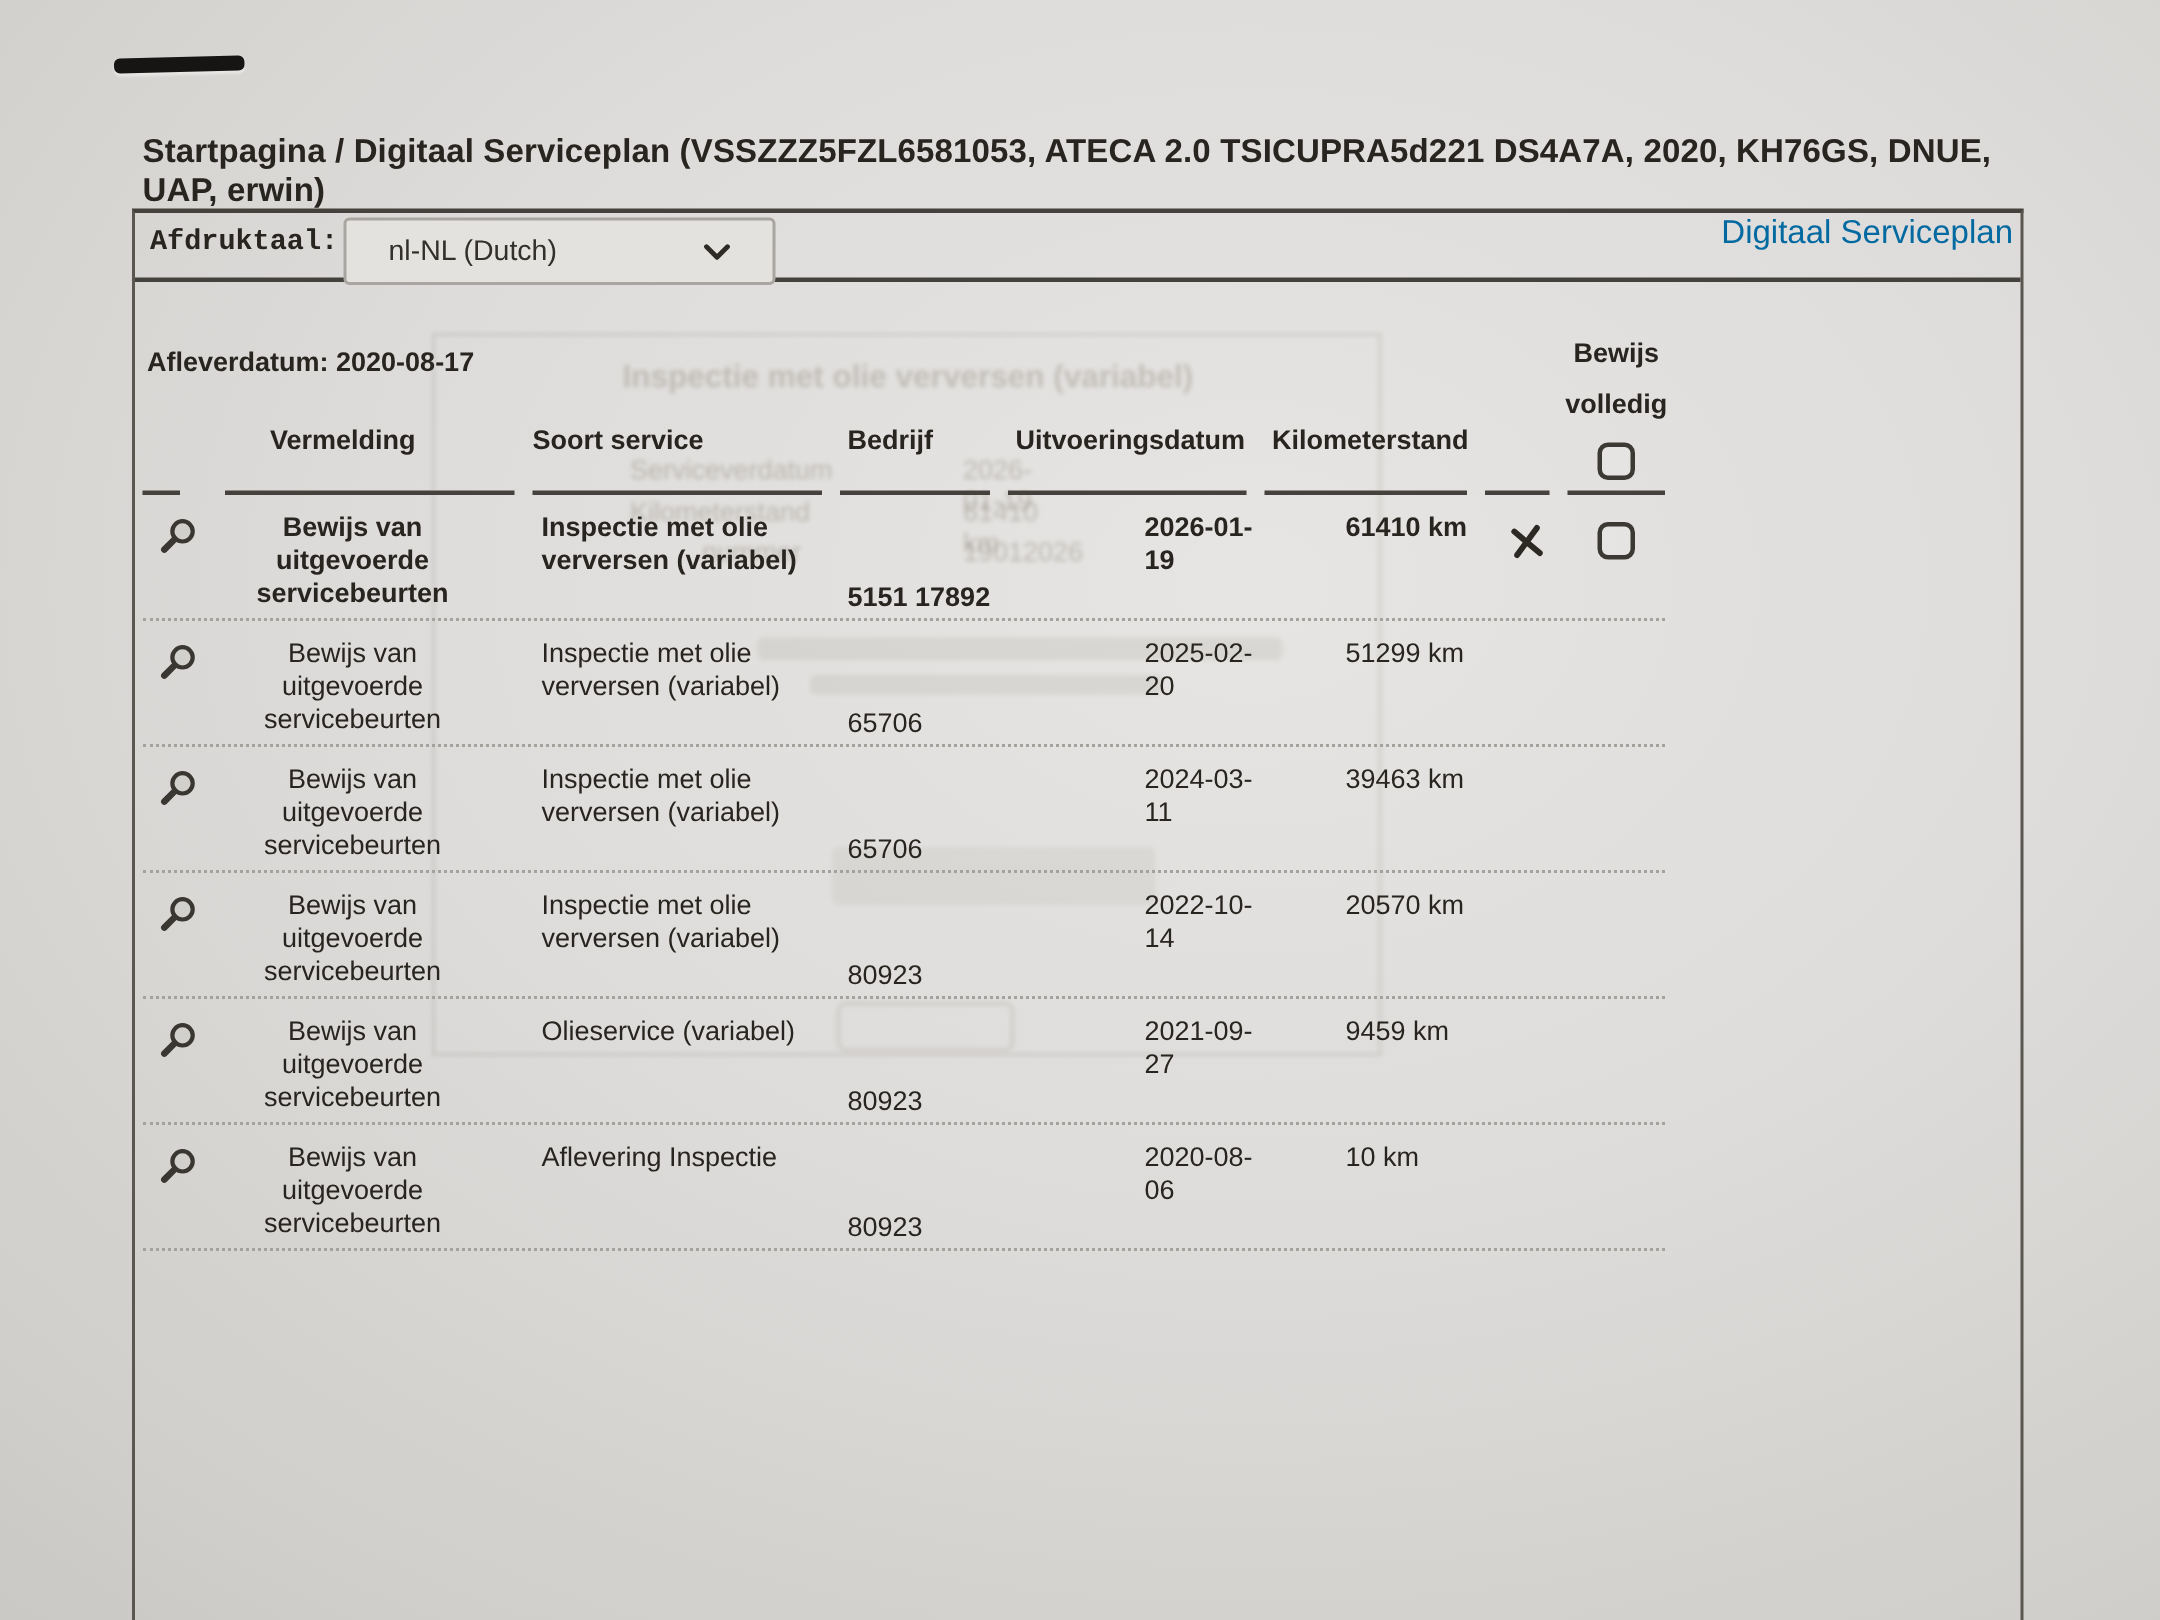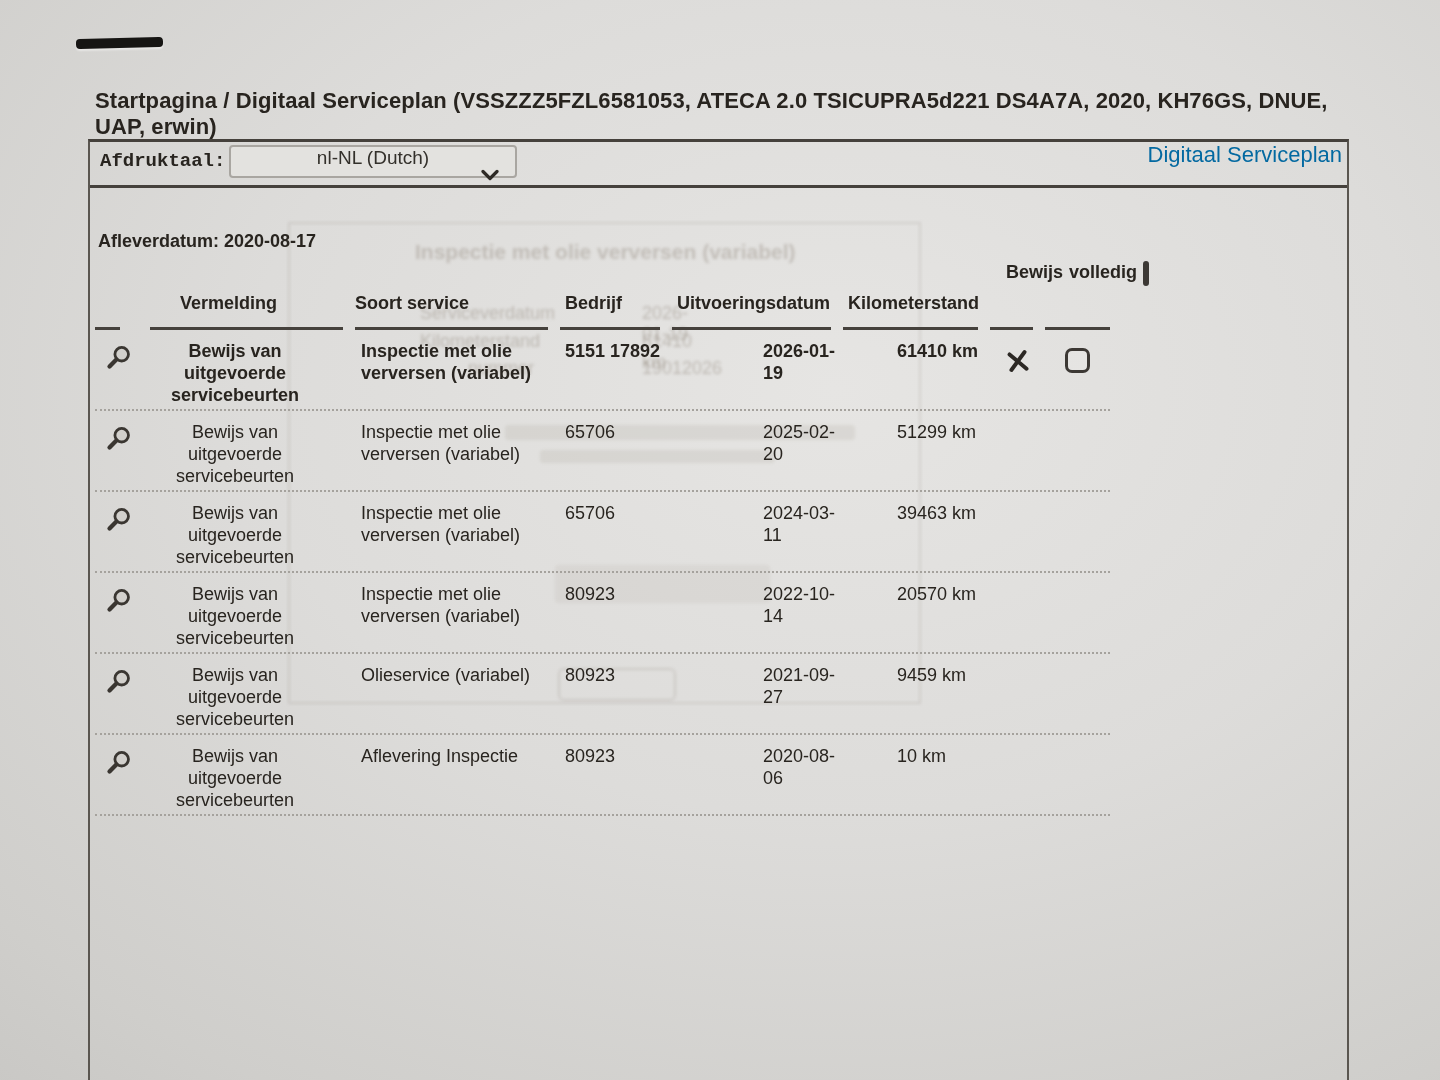--- a/index.html
+++ b/index.html
@@ -23,23 +23,23 @@
 
   
   .breadcrumb{left:95px;top:88px;width:1270px;font-size:22px;font-weight:700;letter-spacing:.1px;}
 
   
   .sheet{left:88px;top:139px;width:1261px;height:941px;
     border-top:3px solid var(--line);border-left:2px solid var(--soft);border-right:2px solid var(--soft);}
   .box-divider{left:90px;top:185px;width:1257px;height:3px;background:var(--line);}
 
   .lang-label{left:100px;top:150px;font-size:19px;font-weight:700;font-family:Liberation Mono, monospace;}
-  .lang-select{left:229px;top:145px;width:288px;height:33px;background:#e3e2df;
+  .lang-select{left:229px;top:145px;width:288px;height:45px;background:#e3e2df;
     border:2px solid #a9a6a1;border-radius:4px;display:flex;align-items:center;
-    padding:0 16px;font-size:19px;color:#33302b;cursor:pointer;flex-direction:column;}
+    padding:0 28px;font-size:19px;color:#33302b;cursor:pointer;}
   .lang-select .chev{margin-left:auto;display:flex;align-items:center;}
   .app-title{right:98px;top:142px;font-size:22px;color:#0369a1;}
 
   .delivery{left:98px;top:195px;font-size:18px;font-weight:700;margin-top:36px;}
 
   
   .ghost-layer{left:0;top:0;width:1440px;height:1080px;filter:blur(1.4px);z-index:1;pointer-events:none;}
   .ghost-layer .abs{color:var(--ghost);}
   .g-rect{left:288px;top:222px;width:633px;height:482px;border:2px solid rgba(110,100,90,0.14);}
   .g-title{left:415px;top:240px;font-size:21px;font-weight:700;opacity:.85;}
@@ -50,33 +50,33 @@
   .g-smudge{background:rgba(118,104,92,0.10);border-radius:4px;}
   .sm1{left:505px;top:425px;width:350px;height:15px;}
   .sm2{left:540px;top:450px;width:235px;height:13px;}
   .sm3{left:555px;top:565px;width:215px;height:38px;background:rgba(118,104,92,0.07);}
   .sm4{left:558px;top:668px;width:118px;height:33px;background:none;border:2px solid rgba(118,104,92,0.16);border-radius:6px;}
 
   
   .service-table{left:95px;top:225px;width:1015px;z-index:2;}
   .grid8{display:grid;grid-template-columns:55px 205px 205px 112px 171px 147px 55px 65px;}
   .thead{align-items:end;height:105px;font-weight:700;font-size:18px;}
-  .th{position:relative;height:100%;display:flex;align-items:flex-end;padding-bottom:16px;line-height:21px;}
+  .th{position:relative;height:100%;display:flex;align-items:flex-end;padding-bottom:26px;line-height:21px;}
   .th::after{content:"";position:absolute;left:0;right:12px;bottom:0;border-bottom:3px solid var(--line);}
   .th.c1::after{right:30px;}
   .th.c8::after{right:0;}
   .th.c2{padding-left:30px;}
   .th.c4,.th.c5,.th.c6{padding-left:5px;}
-  .th.c8{flex-direction:row;align-items:center;justify-content:center;padding-bottom:10px;gap:6px;text-align:center;}
+  .th.c8{flex-direction:column;align-items:center;justify-content:space-between;padding-bottom:10px;gap:6px;text-align:center;}
   .trow{min-height:75px;padding-top:10px;padding-bottom:3px;border-bottom:2px dotted var(--dotted);
     font-size:18px;line-height:22px;align-items:start;}
   .trow.bold{font-weight:700;}
   .td.c2{padding-left:5px;max-width:165px;text-align:center;}
   .td.c3{padding-left:6px;max-width:196px;}
-  .td.c4{padding-left:5px;}
+  .td.c4{padding-left:5px;margin-top:47px;}
   .td.c5{padding-left:91px;}
   .td.c6{padding-left:54px;white-space:nowrap;}
   .td.c7,.td.c8{display:flex;justify-content:center;}
 
   .mag{display:inline-block;margin:4px 0 0 10px;cursor:pointer;}
   .xmark{margin-top:8px;transform:rotate(-3deg);}
   .checkbox{width:25px;height:25px;border:3px solid #3c3834;border-radius:7px;margin-top:8px;
     display:inline-block;background:rgba(255,255,255,0.12);cursor:pointer;}
   .checkbox.hdr{margin-top:2px;}
 

